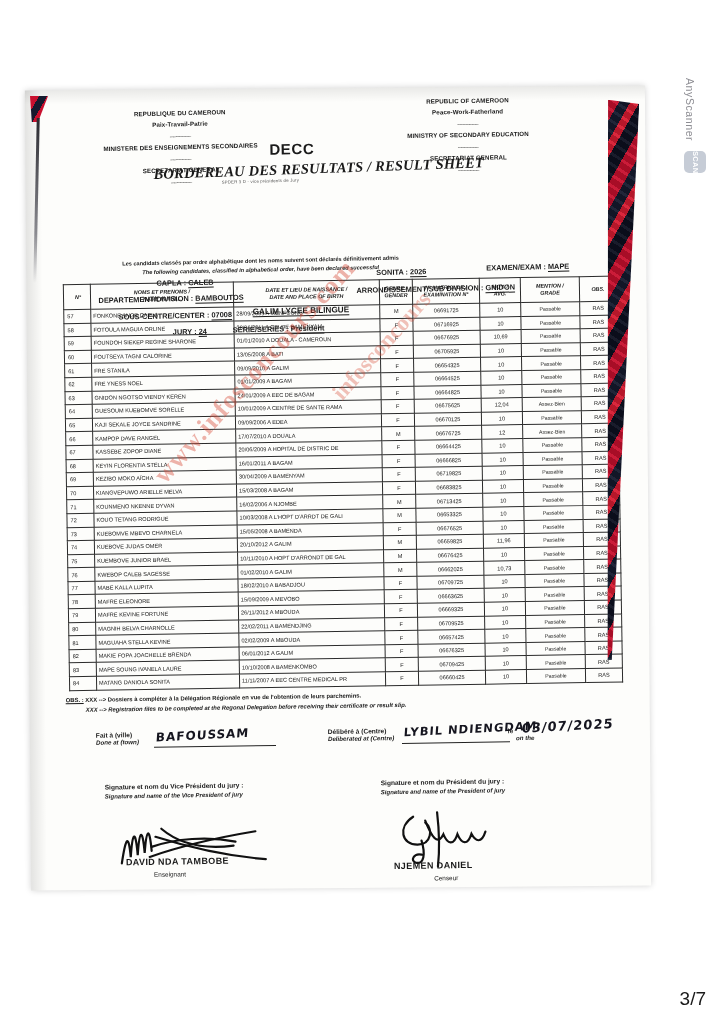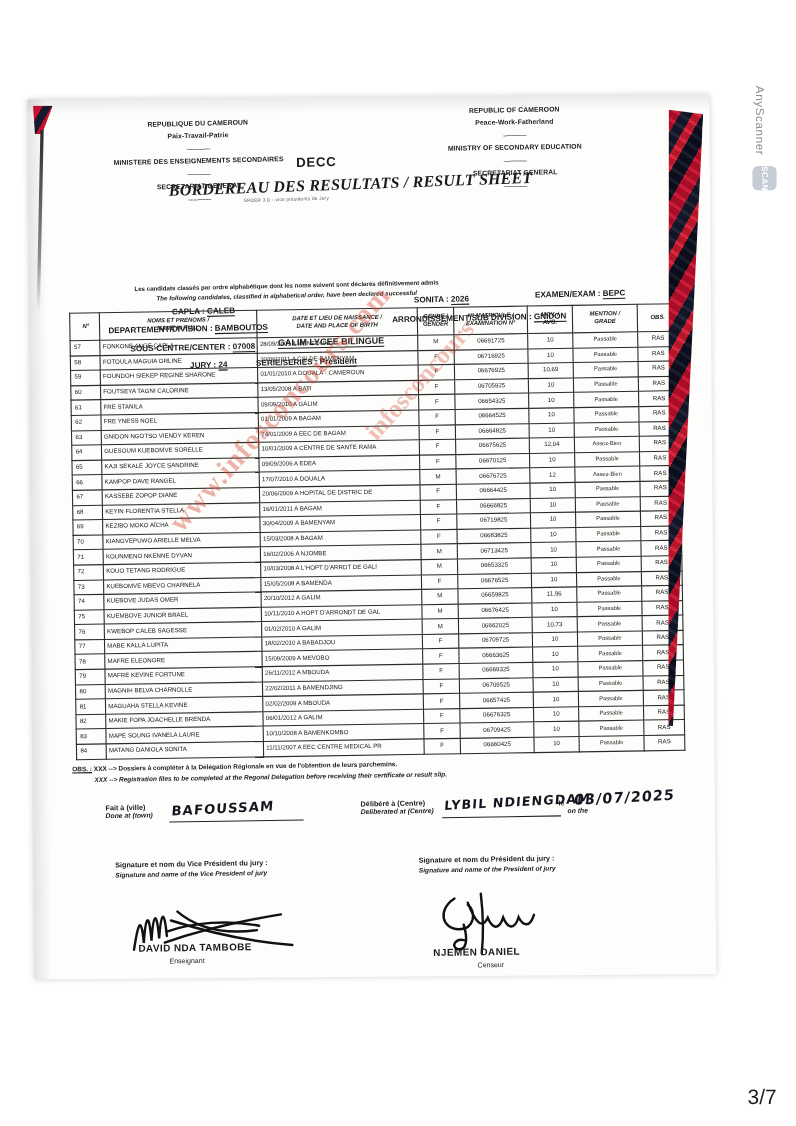--- a/index.html
+++ b/index.html
@@ -105,21 +105,21 @@
     position: absolute; left: 352px; top: 2px;
     text-align: center; line-height: 1.85;
     transform: rotate(-0.5deg);
   }
   .hdr .dash { display: block; letter-spacing: -0.5px; font-weight: normal; color: #333; }
   .ind2 { display: block; }
 
   #doc-code {
     position: absolute;
     left: 244px; top: 52px;
-    font-size: 12px; font-weight: bold;
+    font-size: 15px; font-weight: bold;
     letter-spacing: 0.6px;
     transform: rotate(-0.6deg);
   }
   #doc-title {
     position: absolute;
     left: 128px; top: 72px;
     font-size: 14.5px;
     font-weight: bold;
     font-style: italic;
     font-family: "Liberation Serif", serif;
@@ -362,21 +362,21 @@
       <div class="meta-row" id="m-region">
         <span>CAPLA :</span>
         <span class="uval">CALEB</span>
       </div>
       <div class="meta-row" id="m-session">
         <span>SONITA :</span>
         <span class="uval">2026</span>
       </div>
       <div class="meta-row" id="m-exam">
         <span>EXAMEN/EXAM :</span>
-        <span class="uval">BEPC</span>
+        <span class="uval">MAPE</span>
       </div>
       <div class="meta-row" id="m-dept">
         <span>DEPARTEMENT/DIVISION :</span>
         <span class="uval">BAMBOUTOS</span>
       </div>
       <div class="meta-row" id="m-arrond">
         <span>ARRONDISSEMENT/SUB DIVISION :</span>
         <span class="uval">GNIDON</span>
       </div>
       <div class="meta-row" id="m-souscentre">

